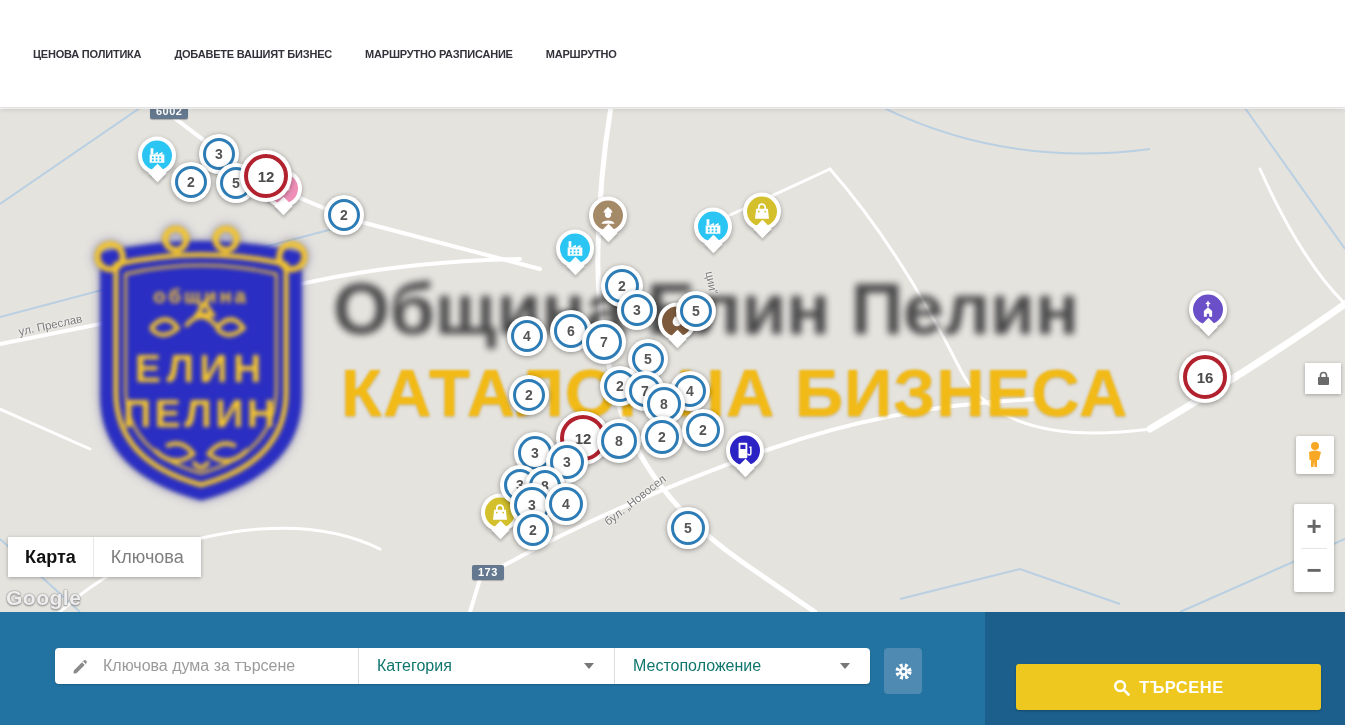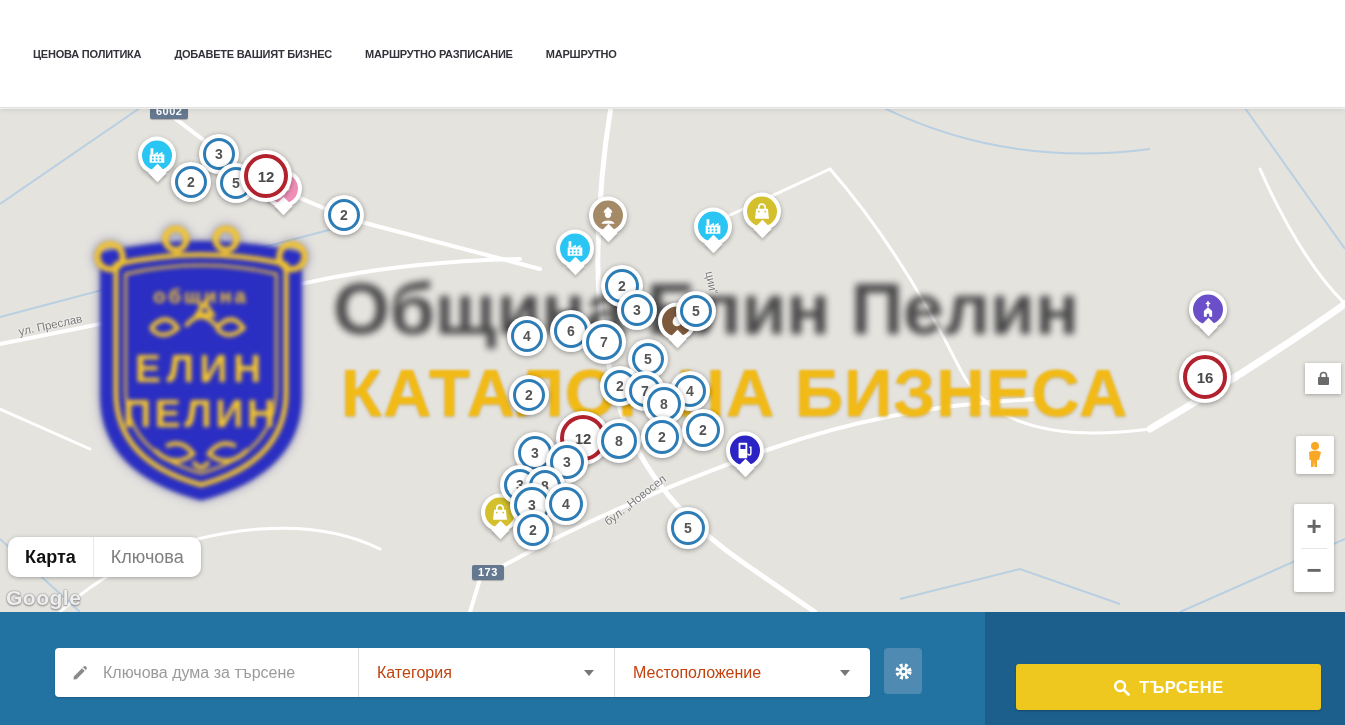--- a/index.html
+++ b/index.html
@@ -61,51 +61,51 @@
     display:flex; align-items:center; justify-content:center; cursor:pointer; z-index:6; border:none; }
   .ctl-lock { right:4px; top:254px; width:36px; height:31px; }
   .ctl-pegman { right:11px; top:327px; width:38px; height:38px; border-radius:2px; }
   .zoom-panel { position:absolute; right:11px; top:395px; width:40px; height:88px; background:#fff;
     box-shadow:0 1px 4px rgba(0,0,0,.3); z-index:6; display:flex; flex-direction:column; border-radius:2px; }
   .zoom-btn { flex:1; border:none; background:transparent; font-size:26px; font-weight:700;
     color:#666; cursor:pointer; line-height:1; font-family:"Liberation Sans",sans-serif; }
   .zoom-divider { height:1px; background:#e6e6e6; margin:0 7px; }
 
   .maptype { position:absolute; left:8px; top:428px; display:flex; z-index:6;
-    box-shadow:0 1px 4px rgba(0,0,0,.3); border-radius:10px; overflow:hidden; }
+    box-shadow:0 1px 4px rgba(0,0,0,.3); border-radius:0; overflow:hidden; }
   .maptype button { height:40px; background:#fff; border:none; font-size:18px;
     font-family:"Liberation Sans",sans-serif; cursor:pointer; padding:0 17px; }
   .maptype .active { font-weight:700; color:#111; }
   .maptype .inactive { color:#7e7e7e; border-left:1px solid #e8e8e8; }
 
   .google-logo { position:absolute; left:6px; top:477px; z-index:6; font-size:21px; font-weight:700;
     color:rgba(255,255,255,.85); letter-spacing:.5px; cursor:pointer;
     text-shadow:0 0 1px #8a8a8a, 0 0 2px #9a9a9a, 0 1px 2px #888;text-align:right; }
 
   .attribution { position:absolute; right:0; top:488px; height:15px; z-index:6;
     background:rgba(245,245,245,.85); display:flex; align-items:center;
     font-size:10.5px; color:#3c3c3c; padding:0 5px; }
   .attribution span { margin:0 8px; white-space:nowrap; }
   .attribution .link { cursor:pointer; }
 
   
   .searchbar { position:absolute; left:0; top:612px; width:1345px; height:113px;
     background:#2273a2; z-index:20; }
   .submit-panel { position:absolute; right:0; top:0; width:360px; height:113px; background:#1c5f8c; }
-  .search-group { position:absolute; left:55px; top:36px; width:815px; height:49px;
+  .search-group { position:absolute; left:55px; top:36px; width:815px; height:36px;
     background:#fff; border-radius:4px; display:flex; box-shadow:0 1px 2px rgba(0,0,0,.2); }
   .field { display:flex; align-items:center; position:relative; }
   .field + .field { border-left:1px solid #ddd; }
   .f-keyword { width:303px; }
   .f-keyword svg { width:19px; height:19px; margin-left:16px; flex:none; }
   .f-keyword input { border:none; outline:none; flex:1; font-size:16px; color:#444;
     padding:0 10px 0 13px; font-family:"Liberation Sans",sans-serif; background:transparent; }
   .f-keyword input::placeholder { color:#9b9b9b; }
   .f-select { width:256px; cursor:pointer; }
-  .f-select .sel-text { font-size:16px; color:#c2410c; margin-left:18px; flex:1; }
+  .f-select .sel-text { font-size:16px; color:#0f766e; margin-left:18px; flex:1; }
   .f-select .arrow { width:0; height:0; border-left:5px solid transparent; border-right:5px solid transparent;
     border-top:6px solid #777; margin-right:20px; }
   .gear-btn { position:absolute; left:884px; top:36px; width:38px; height:46px; border:none;
     background:#4e8ab1; border-radius:4px; cursor:pointer; display:flex; align-items:center;
     justify-content:center; }
   .gear-btn svg { width:21px; height:21px; }
   .submit-btn { position:absolute; left:1016px; top:52px; width:305px; height:46px; border:none;
     background:#eec81f; border-radius:3px; cursor:pointer; display:flex; align-items:center;
     justify-content:center; box-shadow:0 1px 2px rgba(0,0,0,.25); }
   .submit-btn svg { width:17px; height:17px; margin-right:9px; }

